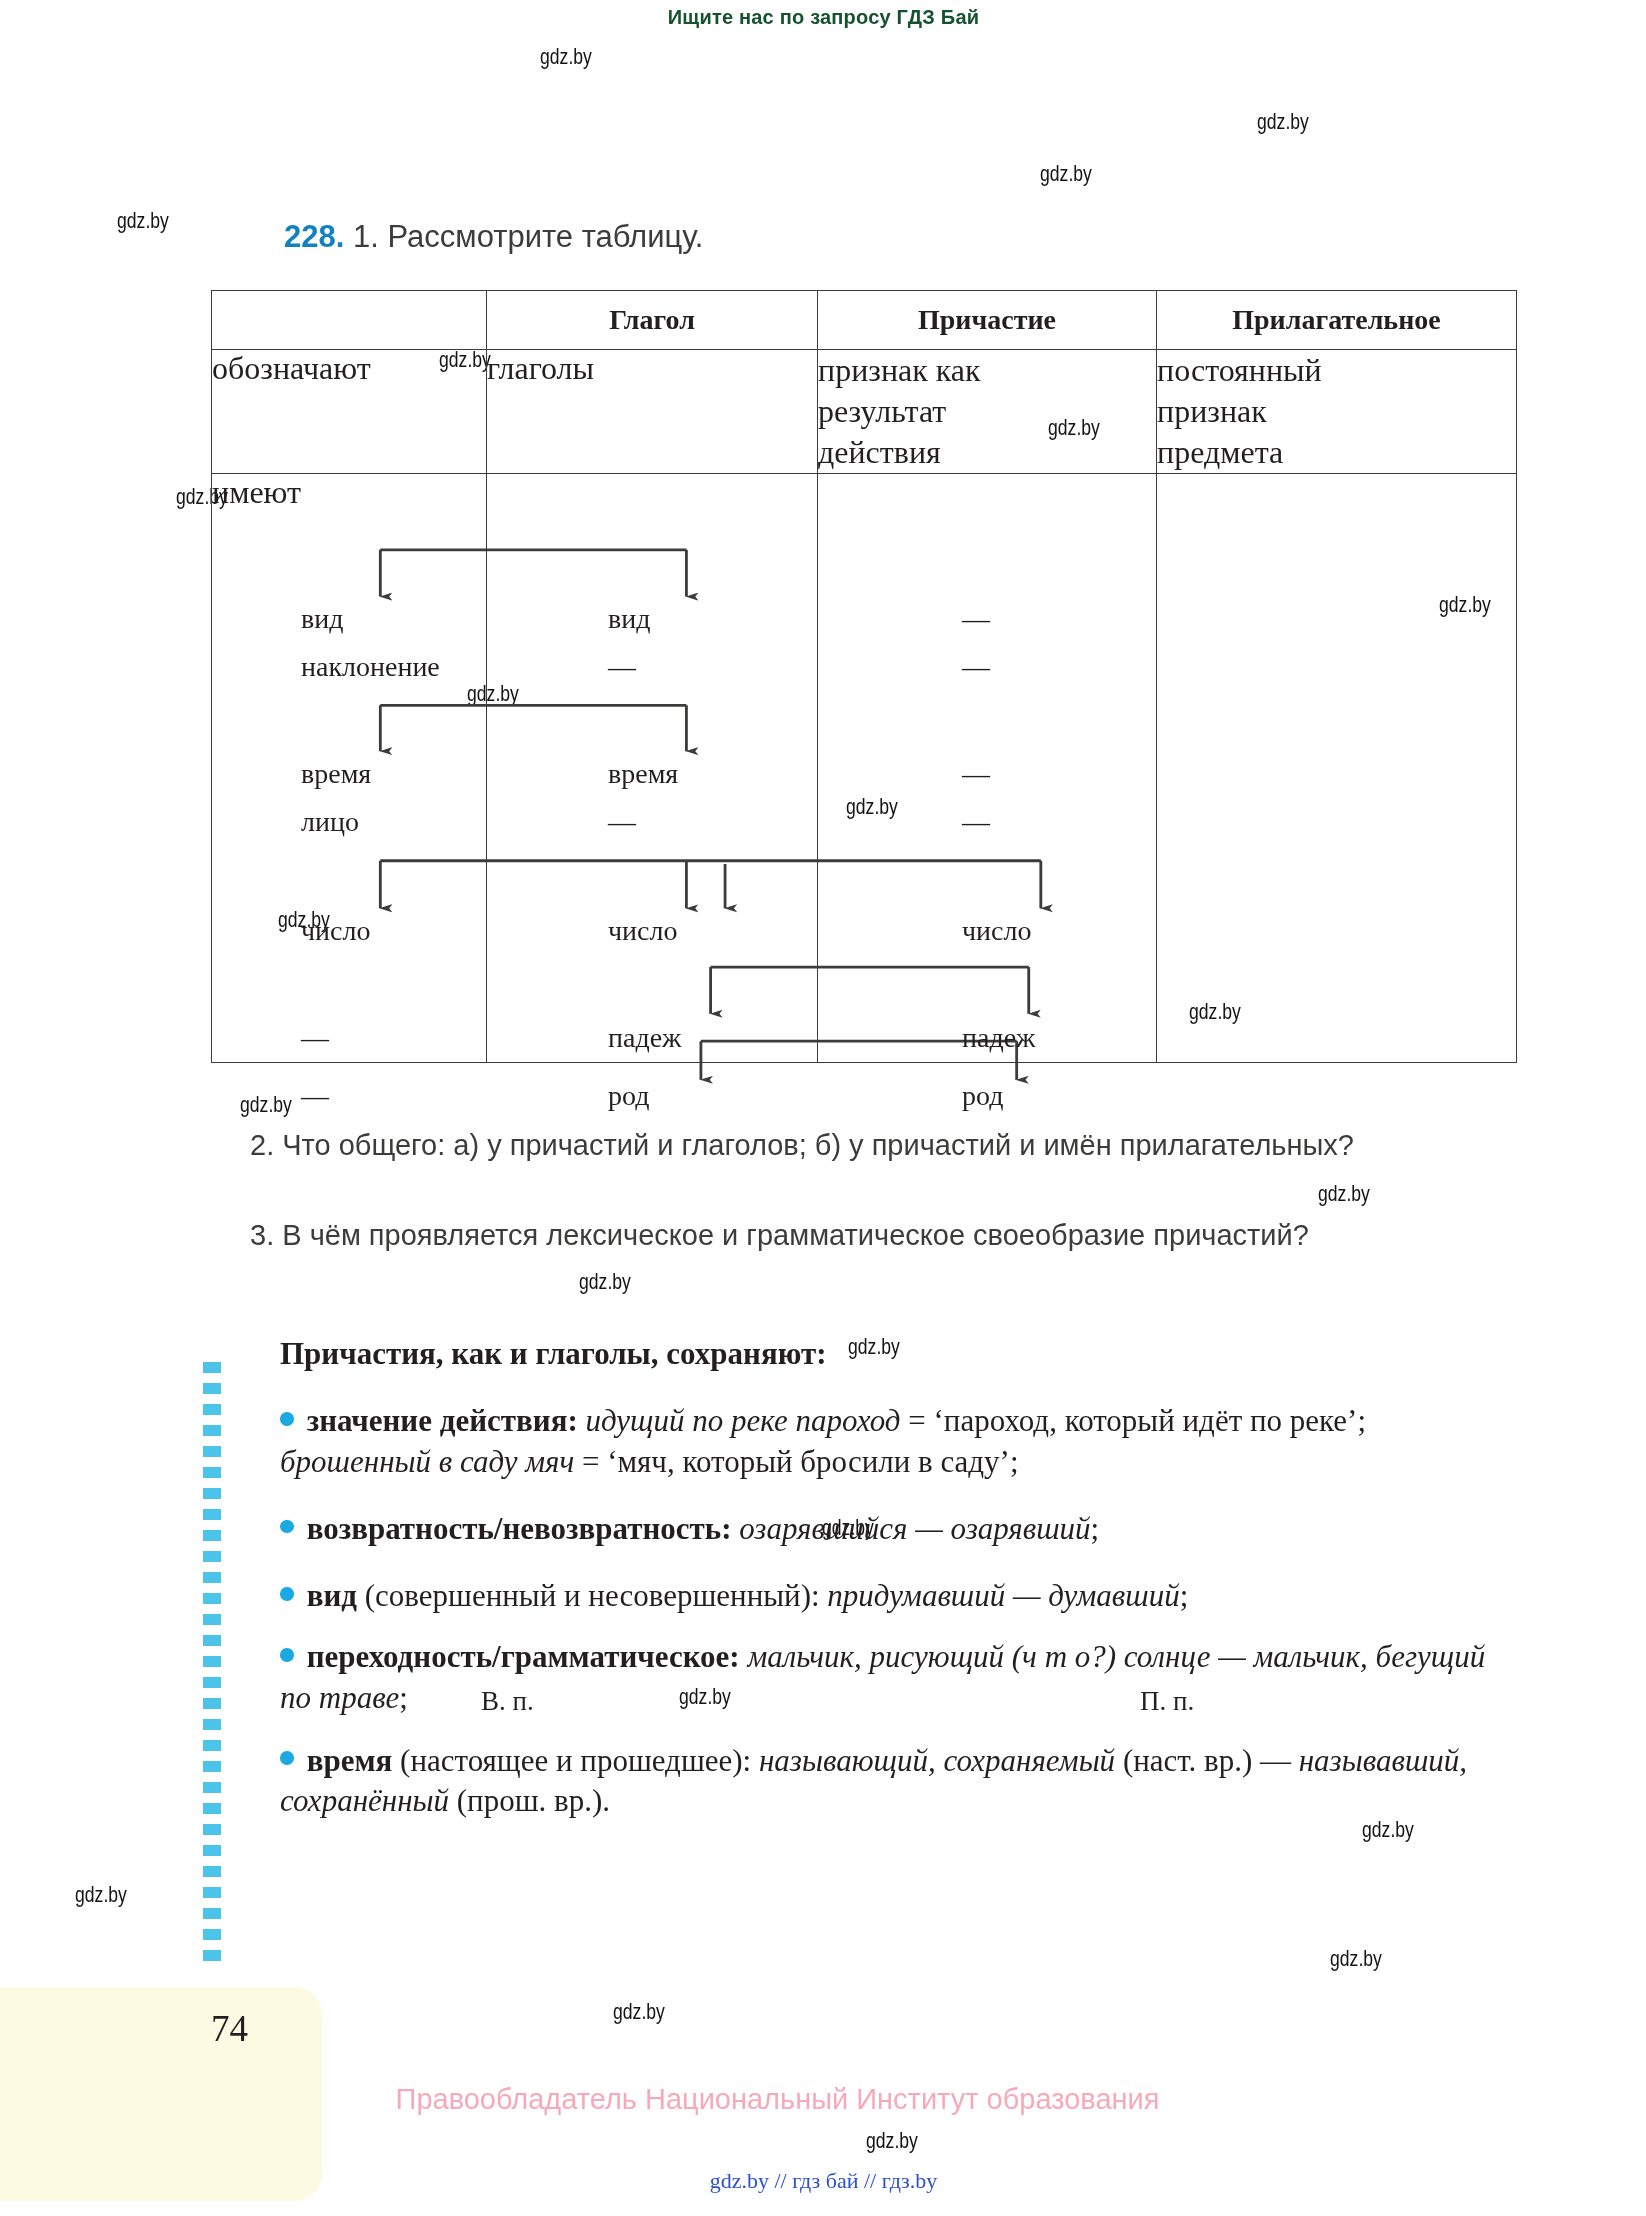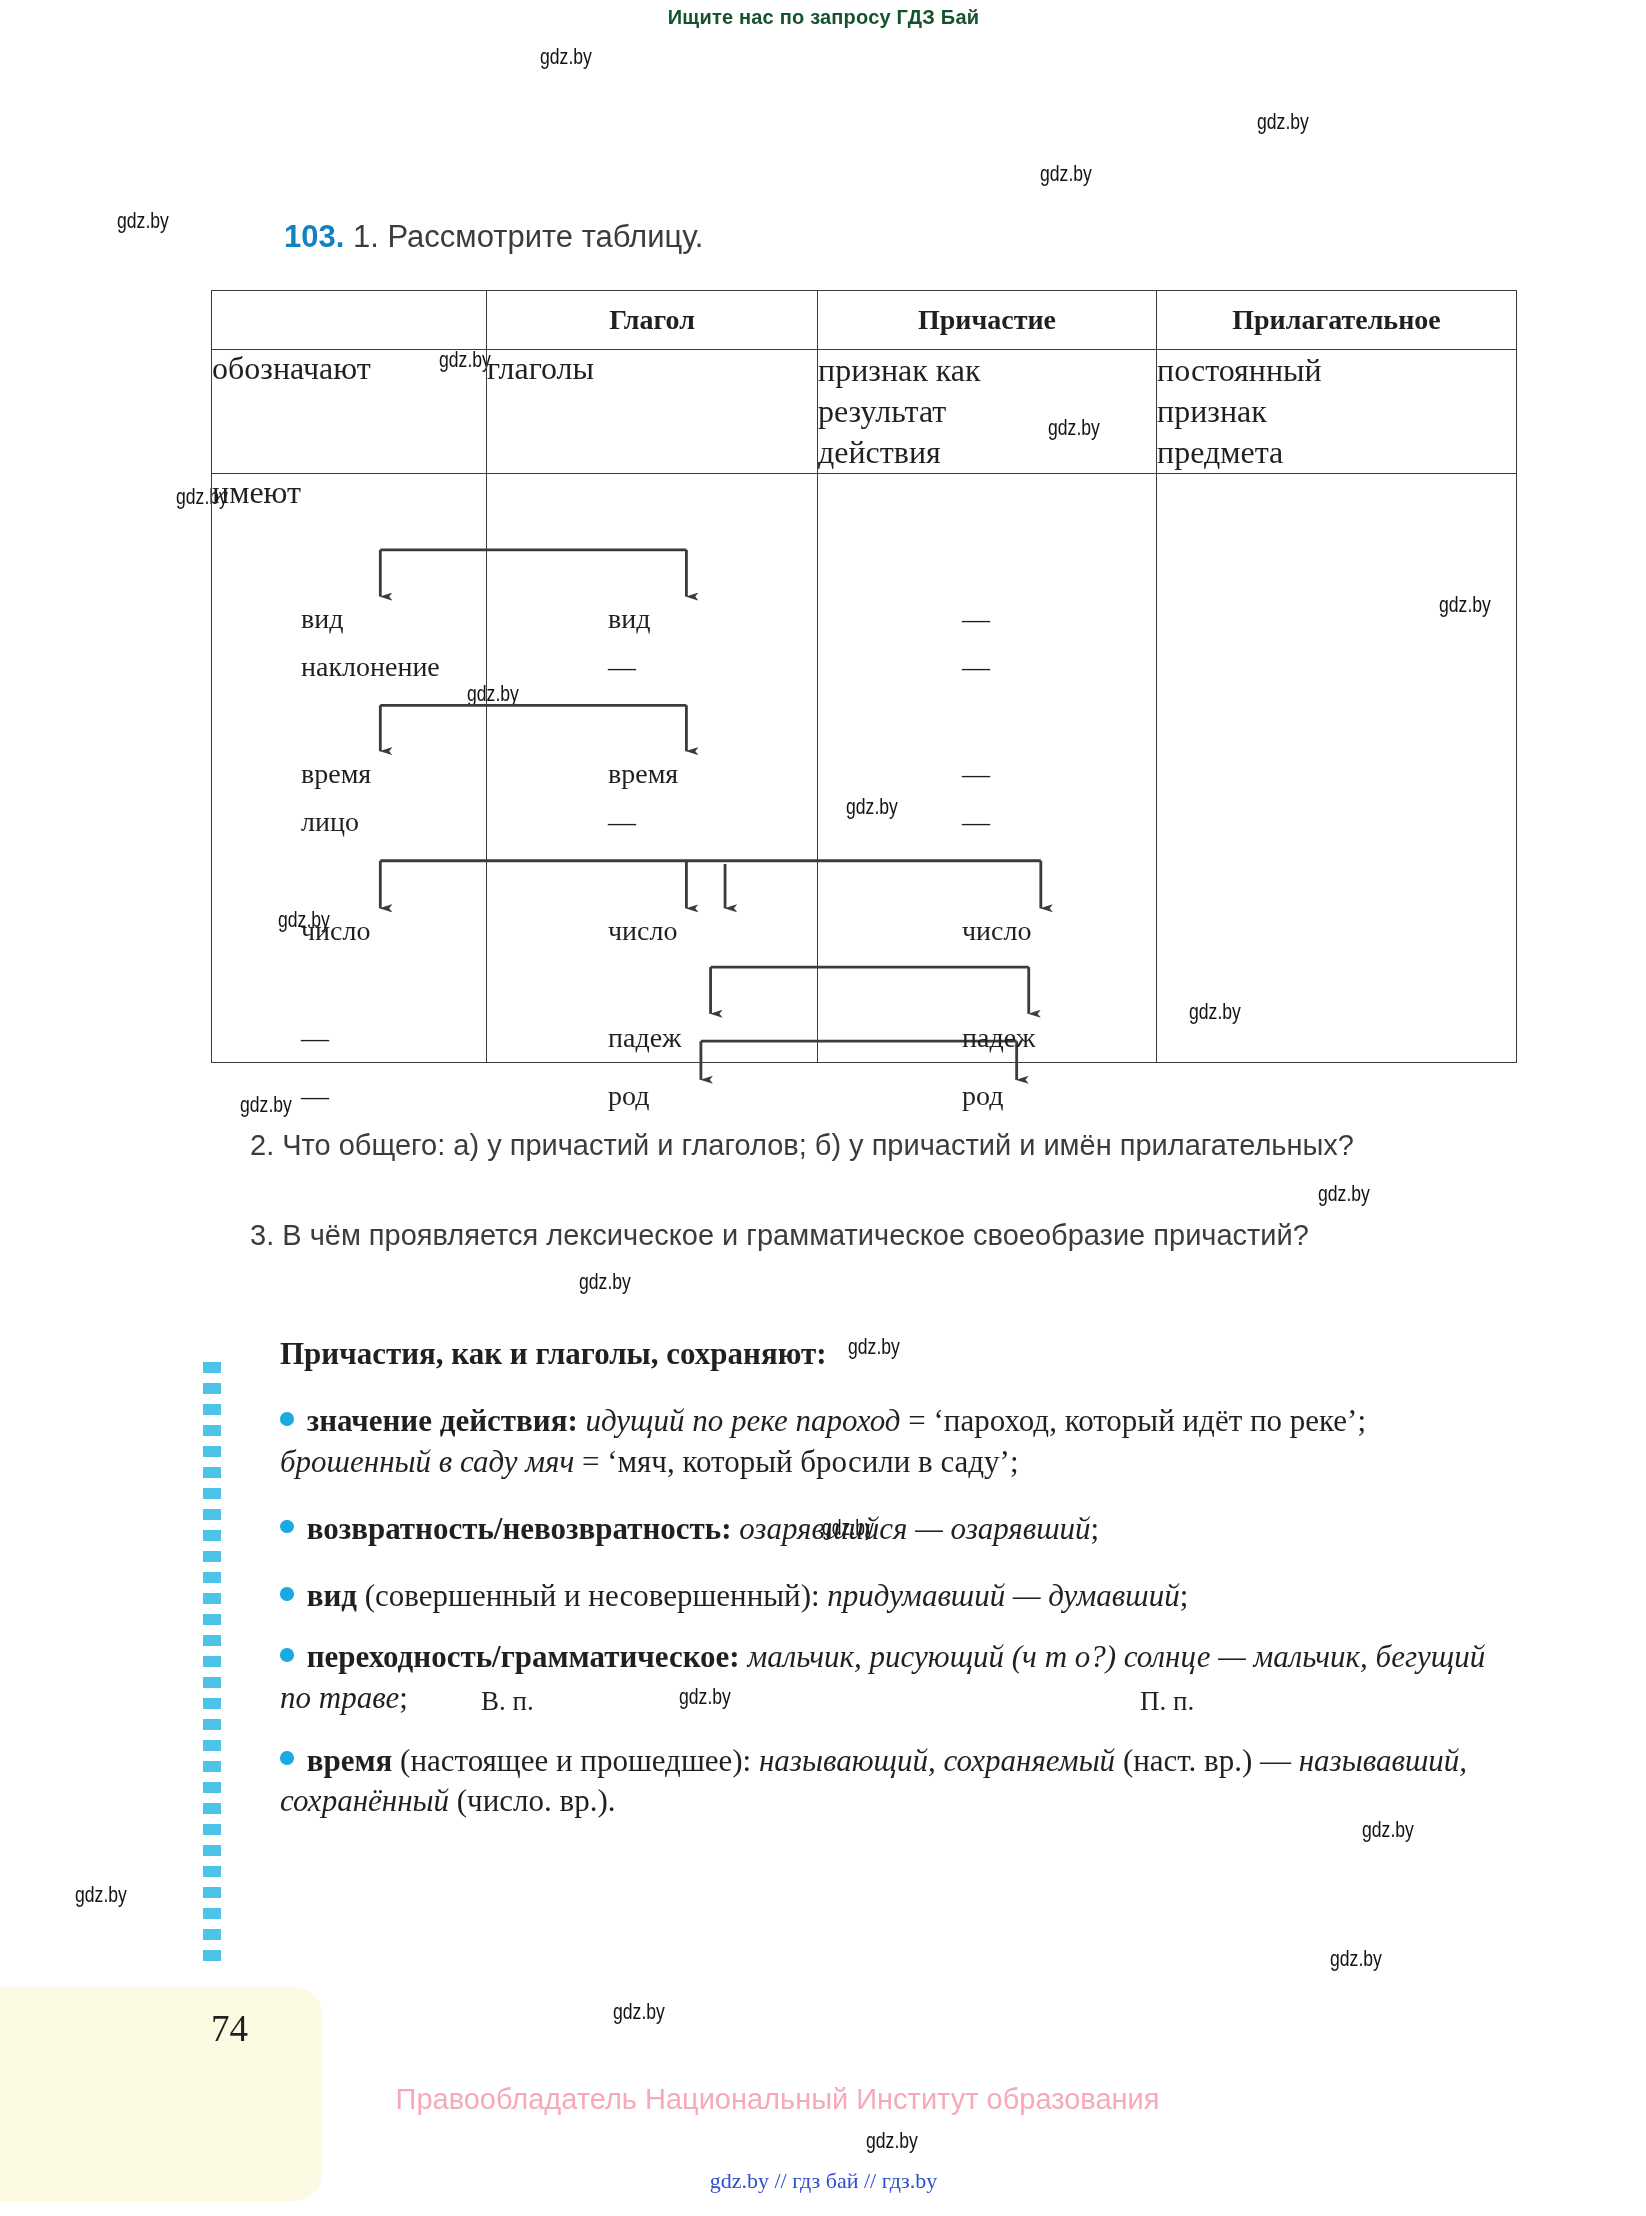--- a/index.html
+++ b/index.html
@@ -248,21 +248,21 @@
       <span class="wm" style="left: 679px; top: 1684px;">gdz.by</span>
       <span class="wm" style="left: 1362px; top: 1817px;">gdz.by</span>
       <span class="wm" style="left: 75px; top: 1882px;">gdz.by</span>
       <span class="wm" style="left: 1330px; top: 1946px;">gdz.by</span>
       <span class="wm" style="left: 613px; top: 1999px;">gdz.by</span>
       <span class="wm" style="left: 81px; top: 2031px;">gdz.by</span>
       <span class="wm" style="left: 866px; top: 2128px;">gdz.by</span>
     </div>
 
   <div id="ex-head">
-    <span class="num">103.</span>
+    <span class="num">228.</span>
     <span>1. Рассмотрите таблицу.</span>
   </div>
 
   <table id="tbl">
     <tbody>
         <tr>
       <th class="c0"></th>
       <th class="c1">Глагол</th>
       <th class="c2">Причастие</th>
       <th class="c3">Прилагательное</th>
@@ -375,21 +375,21 @@
         <span class="bdot"></span><span class="bold">вид</span><span> (совершенный и несовершенный): </span><span class="ital">придумавший — думавший</span><span>;</span>
       </div>
 
       <div class="bullet-line" style="margin-top:21px;">
         <span class="bdot"></span><span class="bold">переходность/грамматическое:</span><span> </span><span class="ital">мальчик, рисующий (ч т о?) солнце — мальчик, бегущий по траве</span><span>;</span>
         <span class="case-mark" style="left:201px; top:47px;">В. п.</span>
         <span class="case-mark" style="left:860px; top:47px;">П. п.</span>
       </div>
 
       <div class="bullet-line" style="margin-top:22.6px;">
-        <span class="bdot"></span><span class="bold">время</span><span> (настоящее и прошедшее): </span><span class="ital">называющий, сохраняемый</span><span> (наст. вр.) — </span><span class="ital">называвший, сохранённый</span><span> (число. вр.).</span>
+        <span class="bdot"></span><span class="bold">время</span><span> (настоящее и прошедшее): </span><span class="ital">называющий, сохраняемый</span><span> (наст. вр.) — </span><span class="ital">называвший, сохранённый</span><span> (прош. вр.).</span>
       </div>
 
     </div>
   </div>
 
   <div id="page-tab"></div>
   <div id="page-num">74</div>
   <div id="copyright">Правообладатель Национальный Институт образования</div>
   <div id="bottom-links">gdz.by  //  гдз бай  //  гдз.by</div>
 

